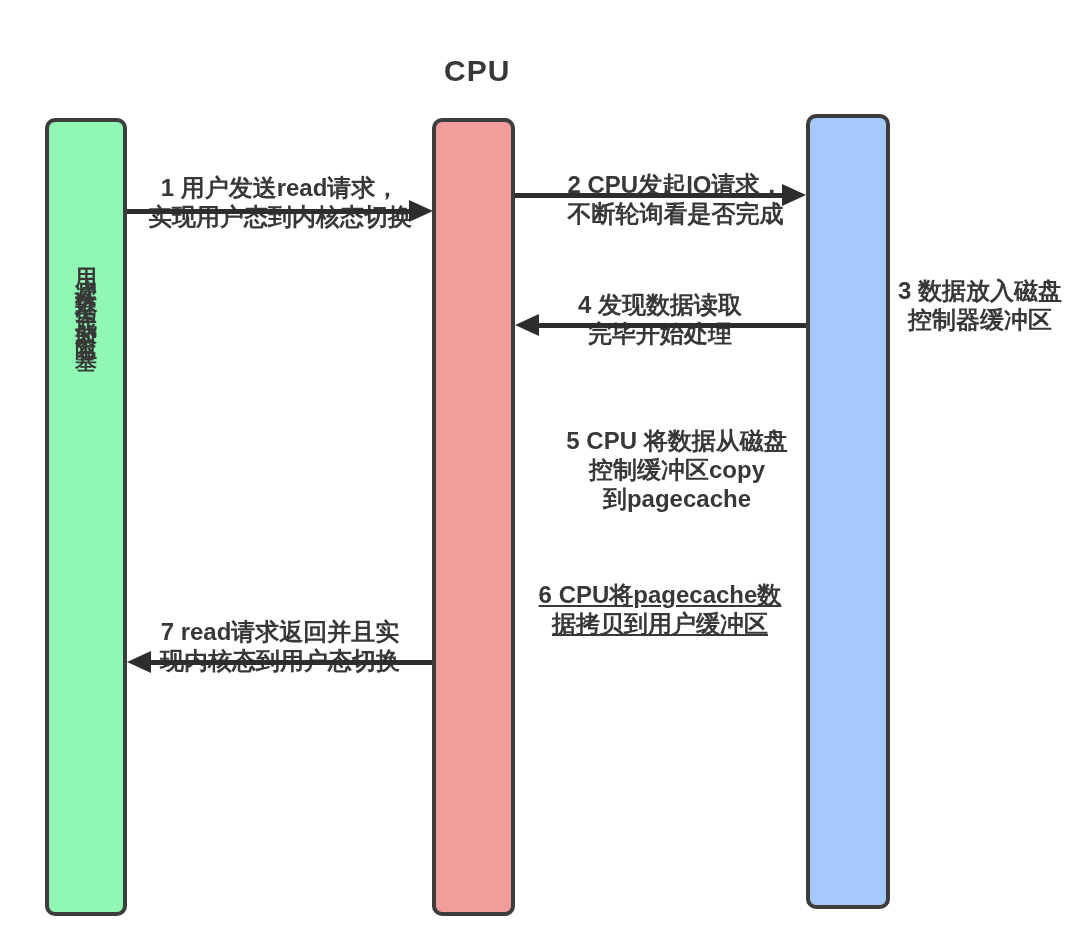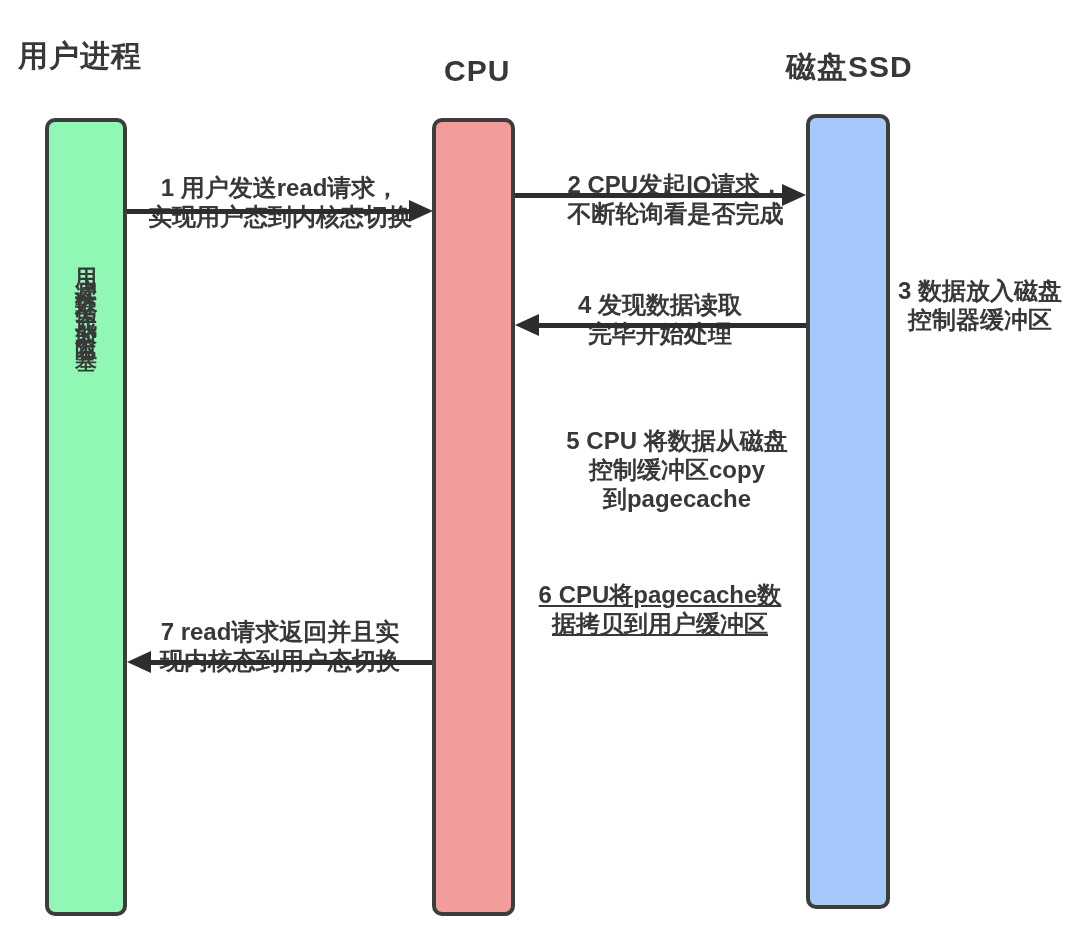--- a/index.html
+++ b/index.html
@@ -61,23 +61,21 @@
   .a7-head { left:127px; top:651px; }
   .t-user { left:18px; top:36px; }
   .t-cpu  { left:444px; top:54px; }
   .t-ssd  { left:786px; top:47px; }
 </style>
 </head>
 <body>
 
 <div class="stage">
 
-  <div class="lifeline-title t-user">用户进程</div>
   <div class="lifeline-title t-cpu">CPU</div>
-  <div class="lifeline-title t-ssd">磁盘SSD</div>
 
   <div class="bar user"></div>
   <div class="bar cpu"></div>
   <div class="bar ssd"></div>
 
   <div class="vertical-note">
     <span>用户读数据完成前会阻塞</span>
   </div>
 
   <div class="msg m1">1 用户发送read请求，

